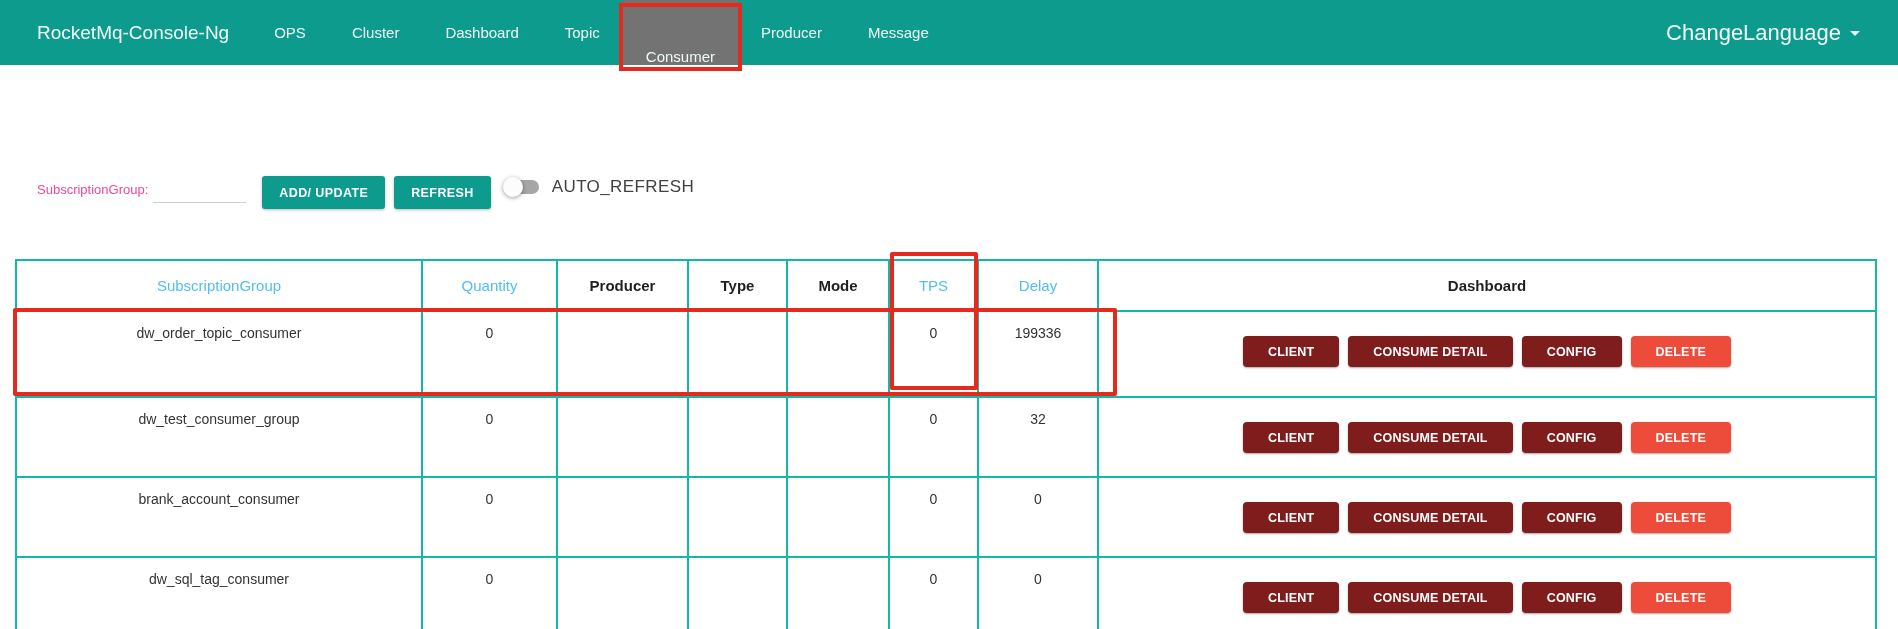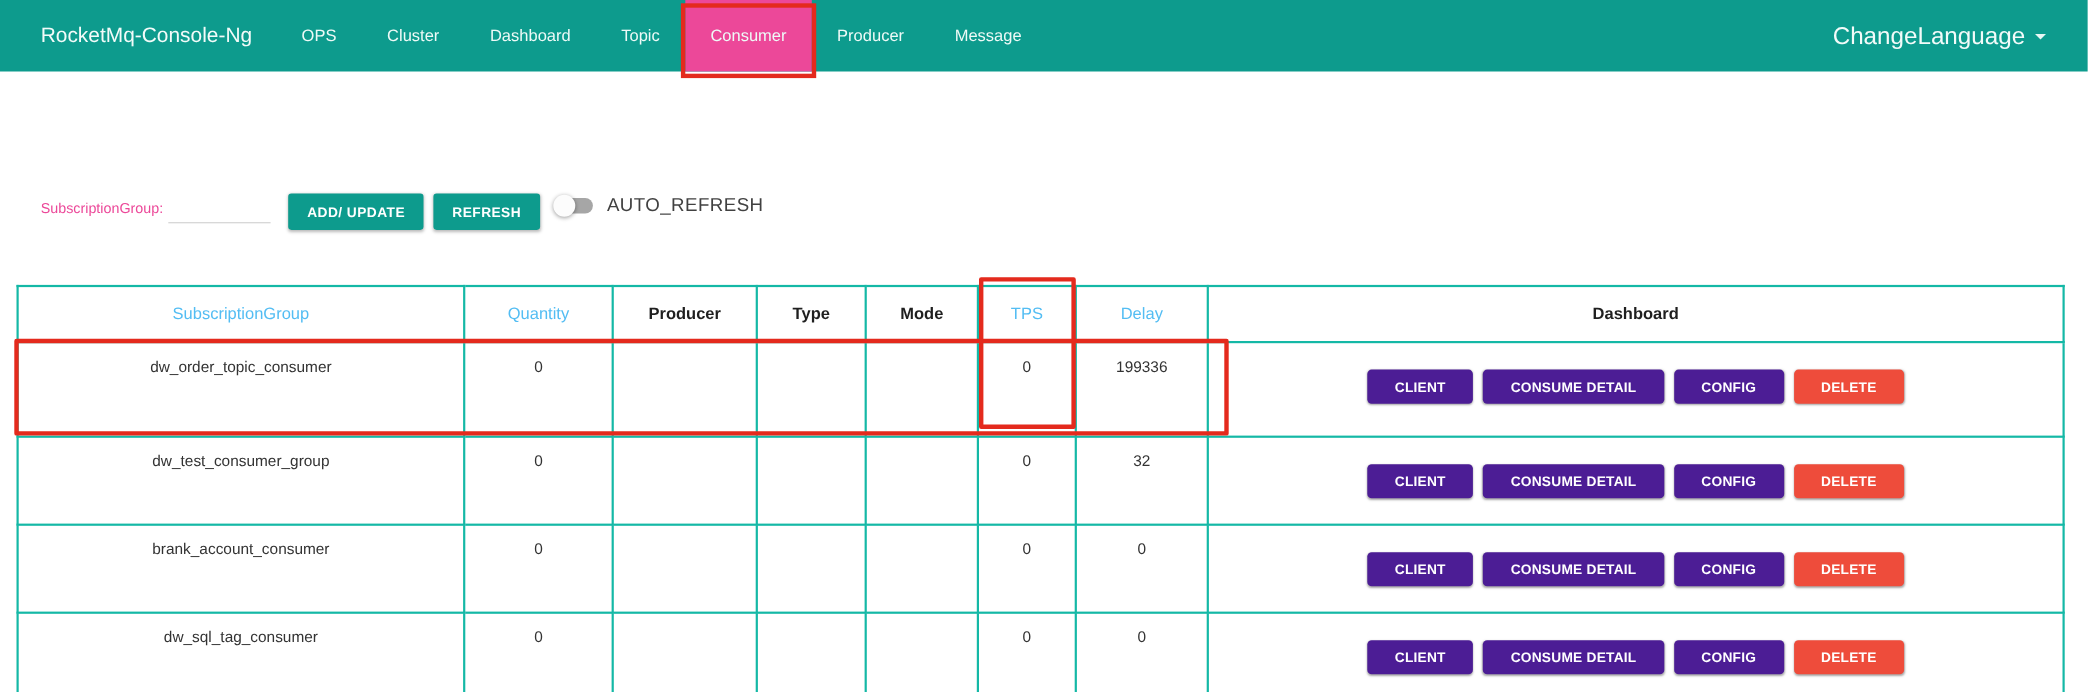--- a/index.html
+++ b/index.html
@@ -6,21 +6,21 @@
   html, body { width: 1898px; height: 629px; overflow: hidden; background: #fff;
     font-family: "Liberation Sans", sans-serif; }
   #page { position: relative; width: 1898px; height: 629px; }
 
   
   .navbar { height: 65px; background: #0d9b8d; display: flex; align-items: stretch; color: #fff; }
   .brand { margin-left: 37px; font-size: 19px; color: #f2fbf9; display: flex; align-items: center; cursor: pointer; }
   .nav-items { display: flex; margin-left: 22px; list-style: none; }
   .nav-item { position: relative; padding: 0 23px; display: flex; align-items: center;
     font-size: 15px; color: #eefaf7; cursor: pointer; white-space: nowrap; }
-  .nav-item.active { background: #ec4899; }
+  .nav-item.active { background: #737373; align-items: flex-end; }
   .nav-annotation { position: absolute; left: -4px; right: -4px; top: 3px; height: 68px;
     border: 4px solid #e42a1d; pointer-events: none; z-index: 6; }
   .lang { margin-left: auto; margin-right: 38px; display: flex; align-items: center; gap: 9px;
     font-size: 22px; color: #f2fbf9; cursor: pointer; }
   .caret { width: 0; height: 0; border-left: 5px solid transparent; border-right: 5px solid transparent;
     border-top: 5px solid #e8f7f4; margin-top: 2px; }
 
   
   .controls { margin: 105px 0 0 37px; display: flex; align-items: center; height: 33px; }
   .filter-label { font-size: 13px; color: #ec4899; align-self: flex-end; padding-bottom: 6px; }
@@ -45,21 +45,21 @@
   thead tr { height: 51px; }
   th { font-size: 15px; }
   th.link { color: #53bdf3; font-weight: normal; cursor: pointer; }
   th.plain { color: #1f1f1f; font-weight: bold; }
   tbody tr { height: 80px; }
   tbody tr.first { height: 86px; }
   tbody td { vertical-align: top; padding-top: 13px; font-size: 14px; color: #333; }
   td.op { padding-top: 24px; }
   .actions { display: flex; justify-content: center; gap: 9px; }
   .btn-action { height: 31px; padding: 0 25px; border: none; border-radius: 4px; color: #fff;
-    background: #4c1d95; font-size: 12.5px; font-weight: bold; letter-spacing: .2px; cursor: pointer;
+    background: #7f1d1d; font-size: 12.5px; font-weight: bold; letter-spacing: .2px; cursor: pointer;
     box-shadow: 0 1px 2px rgba(0,0,0,.35); white-space: nowrap; font-family: "Liberation Sans", sans-serif; }
   .btn-action.danger { background: #ee4c3b; }
 
   
   .annotation-box { position: absolute; border: 4px solid #e42a1d; border-radius: 2px;
     pointer-events: none; z-index: 5; }
   #annotation-tps-column { left: 890px; top: 252px; width: 88px; height: 138px; }
   #annotation-first-row { left: 13px; top: 308px; width: 1104px; height: 88px; }
 </style>
 </head>

